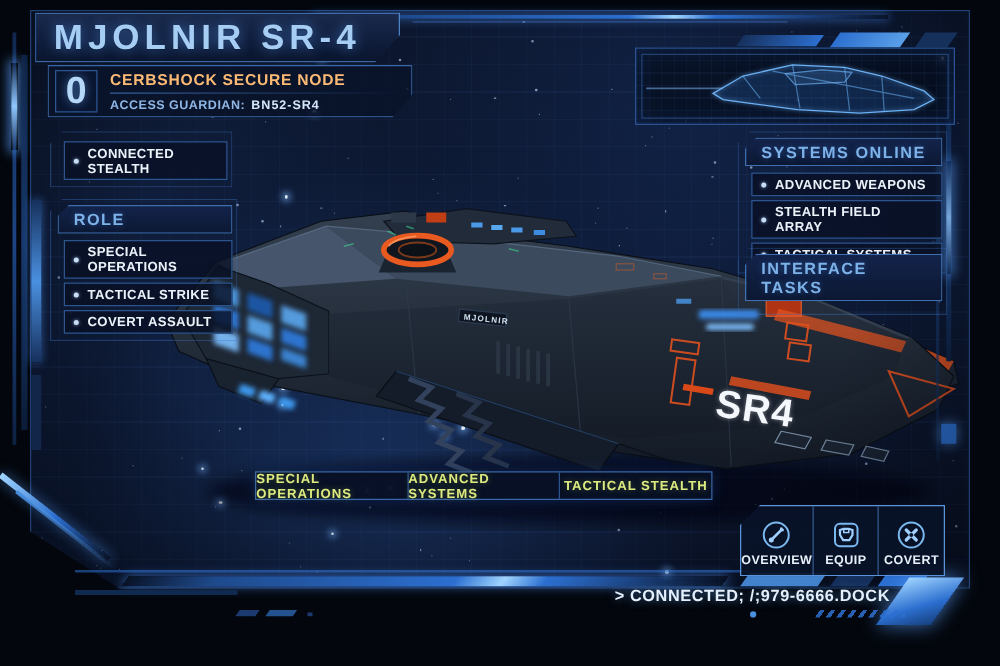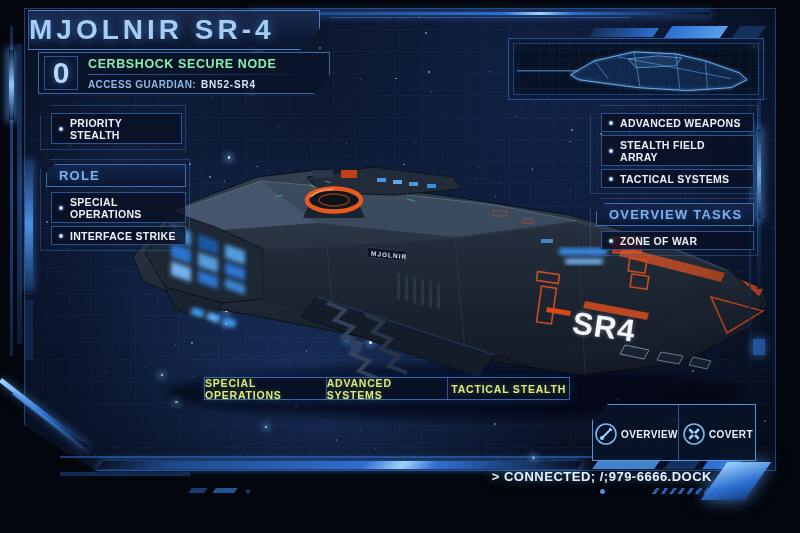--- a/index.html
+++ b/index.html
@@ -44,40 +44,40 @@
   .glowseg { background:linear-gradient(180deg,rgba(110,180,255,0),#8ec6ff,rgba(110,180,255,0)); box-shadow:0 0 9px 2px rgba(90,160,255,.75); }
   .hline { background:linear-gradient(90deg, rgba(30,74,140,0), #1e4a8c 15%, #2c6fd0 55%, #9fd4ff 63%, #2c6fd0 70%, rgba(30,74,140,0)); box-shadow:0 0 8px 1px rgba(80,150,255,.5); }
   .skew { transform:skewX(-35deg); }
 
   
   .title-panel {
     left:28px; top:10px; width:292px; height:40px;
     background:linear-gradient(180deg,#1a2a4c,#0e1b38 70%,#0b162e);
     border:1px solid #4d82c6; border-left-color:#2c5590;
     clip-path:polygon(0 0,100% 0,100% 45%,calc(100% - 20px) 100%,0 100%);
-    display:flex; align-items:center; 
+    display:flex; align-items:center; padding-left:14px;
   }
   .title-text {
     font-size:28px; font-weight:bold; letter-spacing:4px; color:#a6cef4;
     text-shadow:0 0 10px rgba(90,160,255,.55), 0 1px 0 #071125;
   }
   .sub-panel {
     left:38px; top:52px; width:292px; height:42px;
     background:rgba(9,19,42,.88);
     border:1px solid #3a66a6;
     clip-path:polygon(0 0,100% 0,100% 55%,calc(100% - 16px) 100%,0 100%);
     display:flex; align-items:stretch;
   }
   .badge-box {
     width:34px; margin:3px 0 3px 5px; background:#0a1630; border:1px solid #2c5590;
     display:flex; align-items:center; justify-content:center;
   }
   .badge-num { font-size:30px; font-weight:bold; color:#b6d8f8; text-shadow:0 0 8px rgba(100,170,255,.6); }
   .sub-lines { flex:1; padding:4px 8px 3px 10px; display:flex; flex-direction:column; justify-content:space-between; }
-  .node-name { font-size:12.5px; font-weight:bold; color:#86efac; letter-spacing:.6px; }
+  .node-name { font-size:12.5px; font-weight:bold; color:#fdba74; letter-spacing:.6px; }
   .sub-divider { height:1px; background:linear-gradient(90deg,#35609e,rgba(53,96,158,0)); margin:1px 0 2px; }
   .proto-line { font-size:10px; font-weight:bold; letter-spacing:.4px; color:#8fb6e4; }
   .proto-line b { color:#d6e8fa; margin-left:5px; letter-spacing:.8px; }
 
   
   .schematic-box {
     left:508px; top:38px; width:256px; height:62px;
     background:
       repeating-linear-gradient(0deg, rgba(90,140,230,.06) 0 1px, transparent 1px 10px),
       repeating-linear-gradient(90deg, rgba(90,140,230,.05) 0 1px, transparent 1px 10px),
@@ -131,21 +131,21 @@
 
   
   .actions-panel {
     left:592px; top:404px; width:164px; height:57px;
     background:rgba(9,18,40,.92);
     border:1.5px solid #5a93d8;
     clip-path:polygon(16px 0,100% 0,100% 100%,0 100%,0 16px);
     display:flex; box-shadow:0 0 12px rgba(40,90,180,.45);
   }
   .action-btn {
-    flex:1; display:flex; flex-direction:row; align-items:center; justify-content:center;
+    flex:1; display:flex; flex-direction:column; align-items:center; justify-content:center;
     gap:2px; cursor:pointer; border-right:1px solid #32598f; padding-top:3px;
   }
   .action-btn:last-child { border-right:none; }
   .action-label { font-size:10px; font-weight:bold; letter-spacing:.4px; color:#e8f1fa; }
   .action-icon { width:26px; height:26px; }
 
   
   .footer-status {
     right:88px; top:469px;
     font-size:13px; font-weight:bold; letter-spacing:.5px; color:#e4f0fd;
@@ -520,41 +520,42 @@
       <path d="M62,36 L86,22 126,13 168,15 198,22 232,34 240,41 224,49 180,52 130,49 92,44 70,41 Z" filter="url(#gb)" opacity=".8"></path>
       <path d="M62,36 L86,22 126,13 168,15 198,22 232,34 240,41 224,49 180,52 130,49 92,44 70,41 Z"></path>
       <path d="M86,22 L100,40 M126,13 L132,48 M168,15 L172,50 M198,22 L200,51 M110,18 L224,40" opacity=".55" fill="none"></path>
       <path d="M120,20 l30,-3 24,2 -6,8 -40,2 z" opacity=".7" fill="rgba(110,176,244,.18)"></path>
     </g>
   </svg>
 </div>
 
 <div class="panel" style="left:46px;top:110px;width:136px">
   <div class="panel-frame"></div>
-  <div class="panel-item">PRIORITY STEALTH</div>
+  <div class="panel-item">CONNECTED STEALTH</div>
 </div>
 
 <div class="panel" style="left:46px;top:164px;width:140px">
   <div class="panel-frame"></div>
   <div class="panel-header">ROLE</div>
   <div class="panel-item">SPECIAL OPERATIONS</div>
-  <div class="panel-item">INTERFACE STRIKE</div>
+  <div class="panel-item">TACTICAL STRIKE</div>
+  <div class="panel-item">COVERT ASSAULT</div>
 </div>
 
 <div class="panel" style="left:596px;top:110px;width:158px">
   <div class="panel-frame"></div>
+  <div class="panel-header">SYSTEMS ONLINE</div>
   <div class="panel-item">ADVANCED WEAPONS</div>
   <div class="panel-item">STEALTH FIELD ARRAY</div>
   <div class="panel-item">TACTICAL SYSTEMS</div>
 </div>
 
 <div class="panel" style="left:596px;top:203px;width:158px">
   <div class="panel-frame"></div>
-  <div class="panel-header">OVERVIEW TASKS</div>
-  <div class="panel-item">ZONE OF WAR</div>
+  <div class="panel-header">INTERFACE TASKS</div>
 </div>
 
 <div class="abs tab-bar">
   <div class="tab">SPECIAL OPERATIONS</div>
   <div class="tab">ADVANCED SYSTEMS</div>
   <div class="tab">TACTICAL STEALTH</div>
 </div>
 
 <div class="abs actions-panel">
   <div class="action-btn">
@@ -562,20 +563,28 @@
       <circle cx="13" cy="13" r="10" fill="none" stroke="#7ab8f0" stroke-width="1.6"></circle>
       <line x1="9" y1="17" x2="18" y2="8" stroke="#9fd0ff" stroke-width="2"></line>
       <circle cx="9" cy="17" r="2" fill="#9fd0ff"></circle>
       <line x1="16" y1="8" x2="18" y2="8" stroke="#9fd0ff" stroke-width="2"></line>
       <line x1="18" y1="8" x2="18" y2="10" stroke="#9fd0ff" stroke-width="2"></line>
     </svg>
     <span class="action-label">OVERVIEW</span>
   </div>
   <div class="action-btn">
     <svg class="action-icon" viewBox="0 0 26 26">
+      <rect x="4" y="4" width="18" height="18" rx="4" fill="none" stroke="#7ab8f0" stroke-width="1.6"></rect>
+      <path d="M8,9 L11,8 L15,8 L18,9 L18,13 L15.5,17 L10.5,17 L8,13 Z" fill="none" stroke="#9fd0ff" stroke-width="1.8"></path>
+      <path d="M11,8 L11,11 L15,11 L15,8" fill="none" stroke="#9fd0ff" stroke-width="1.2"></path>
+    </svg>
+    <span class="action-label">EQUIP</span>
+  </div>
+  <div class="action-btn">
+    <svg class="action-icon" viewBox="0 0 26 26">
       <circle cx="13" cy="13" r="10" fill="none" stroke="#7ab8f0" stroke-width="1.6"></circle>
       <path d="M9,9 L17,17 M17,9 L9,17" stroke="#9fd0ff" stroke-width="2.6" stroke-linecap="round"></path>
       <circle cx="13" cy="13" r="1.6" fill="#0a1630"></circle>
     </svg>
     <span class="action-label">COVERT</span>
   </div>
 </div>
 
 <div class="abs footer-status">&gt; CONNECTED; /;979-6666.DOCK</div>
 

